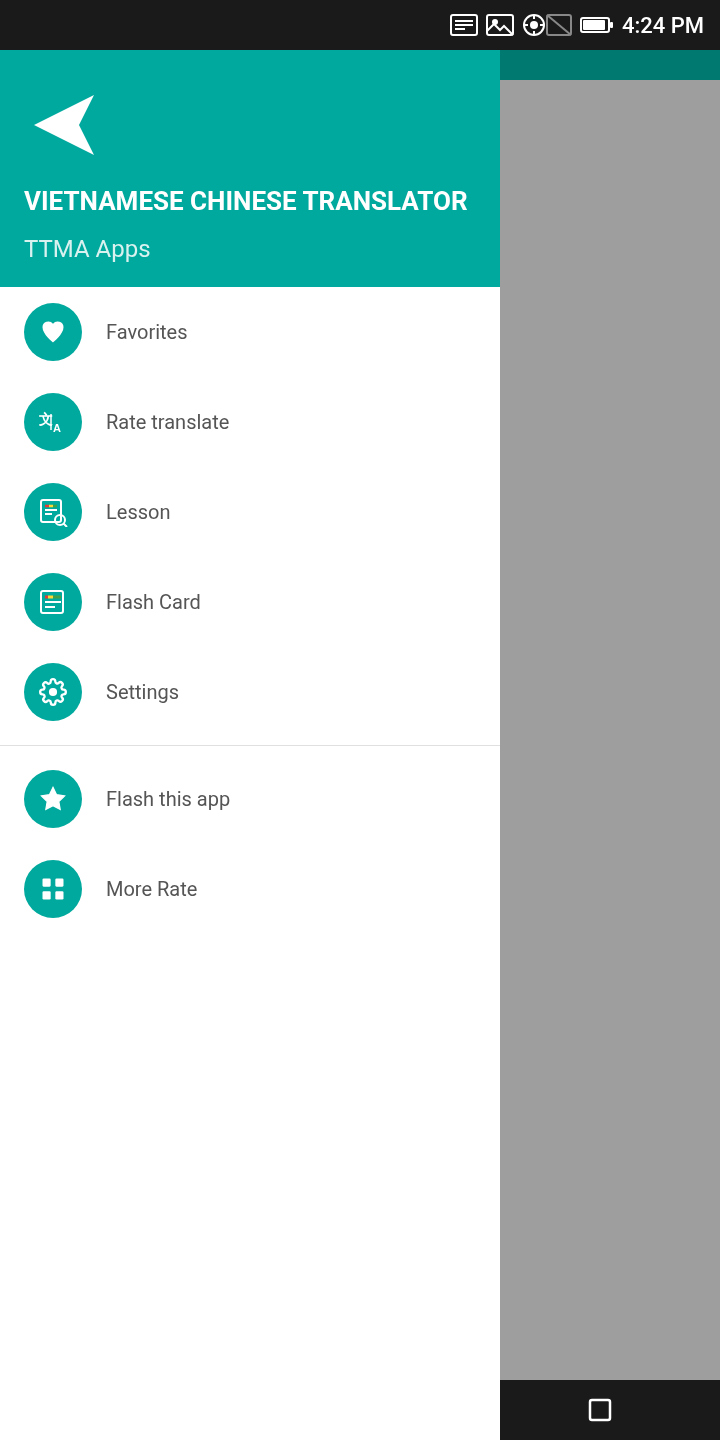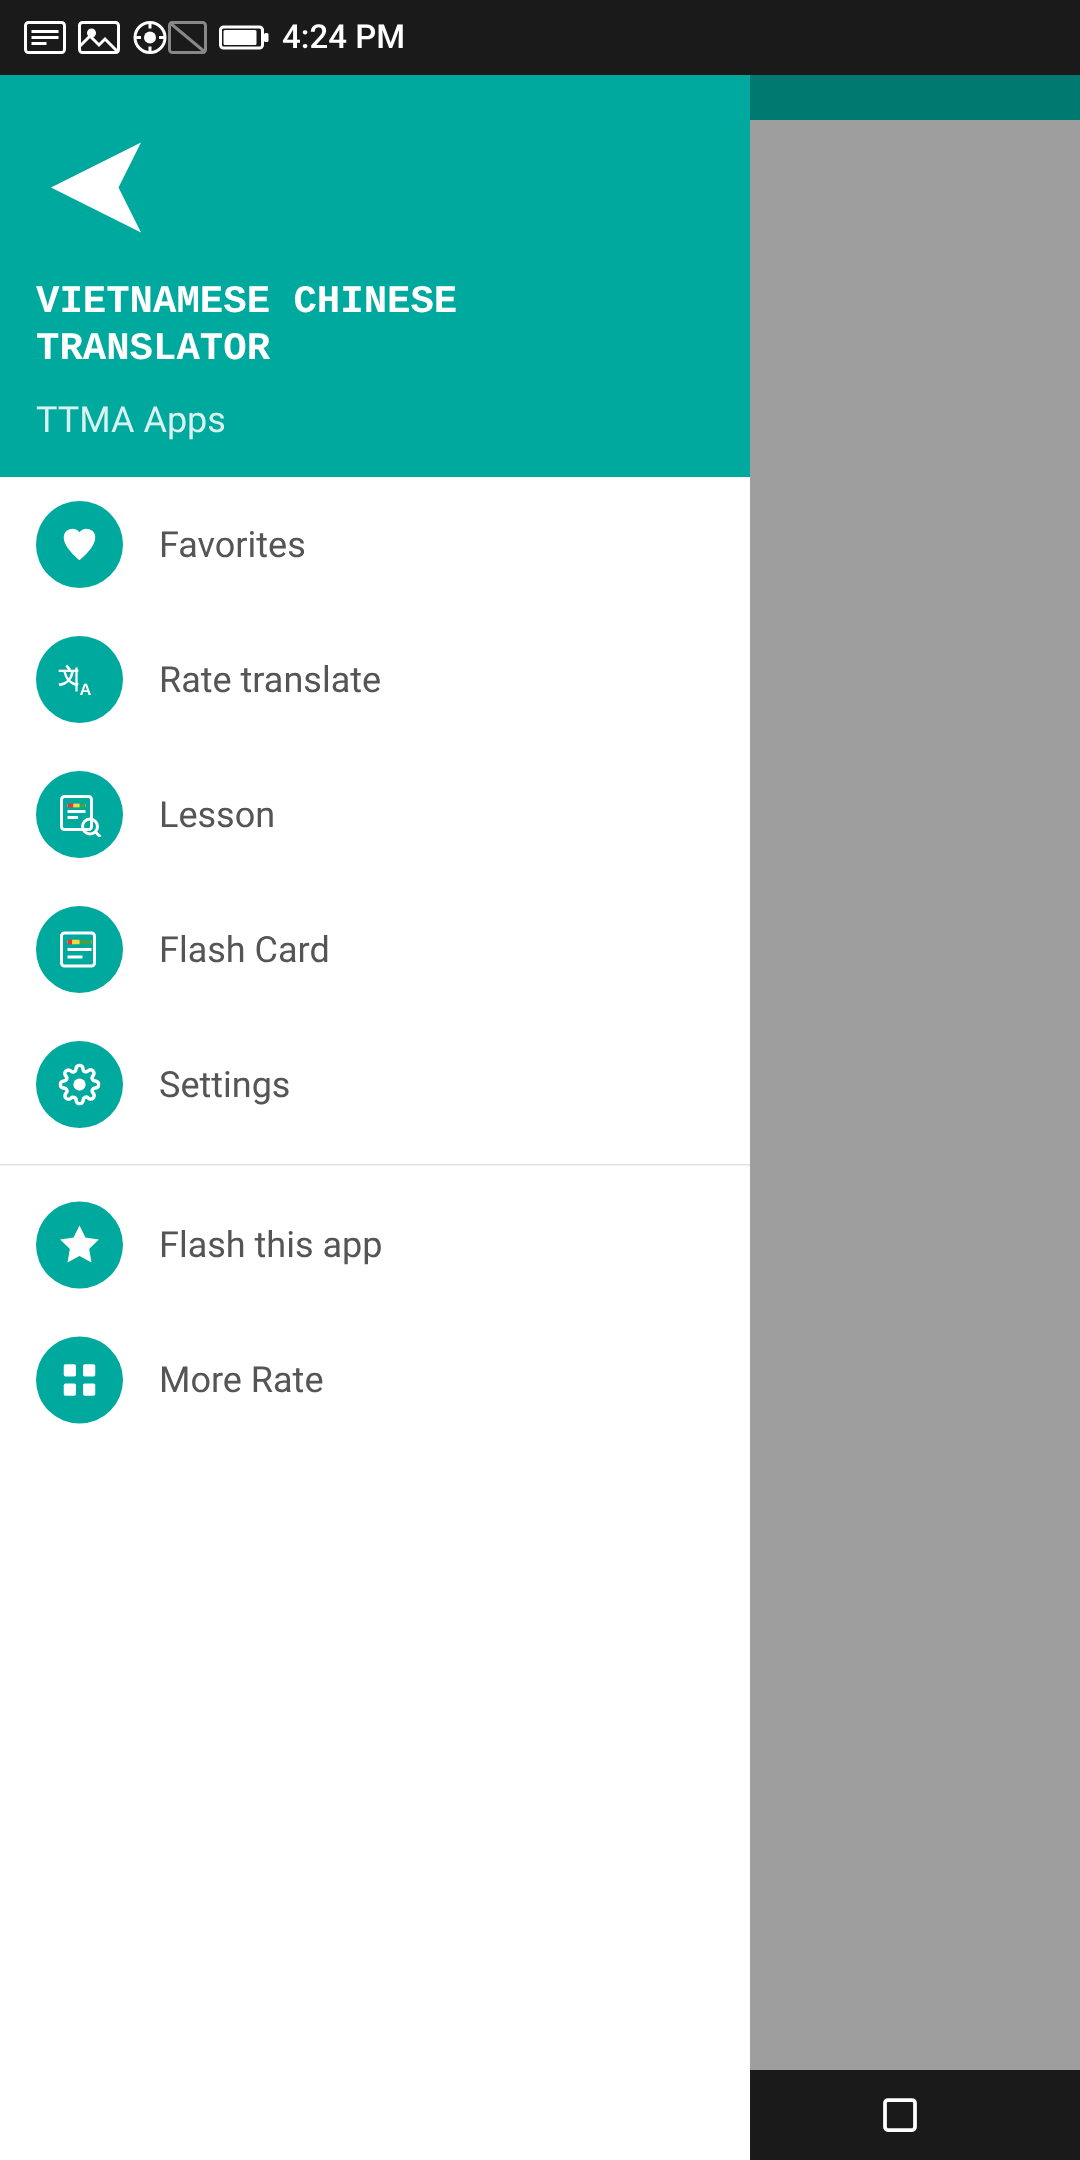--- a/index.html
+++ b/index.html
@@ -13,21 +13,21 @@
     }
 
     
     .status-bar {
       position: absolute;
       top: 0; left: 0; right: 0;
       height: 50px;
       background: #1a1a1a;
       display: flex;
       align-items: center;
-      justify-content: flex-start;
+      justify-content: flex-end;
       padding: 0 16px;
       z-index: 100;
     }
     .status-bar-left {
       display: flex;
       align-items: center;
       gap: 8px;
     }
     .status-bar-right {
       display: flex;
@@ -64,21 +64,20 @@
       width: 90px;
       height: 90px;
       margin-bottom: 16px;
     }
     .drawer-title {
       color: #fff;
       font-size: 26px;
       font-weight: 700;
       line-height: 1.2;
       margin-bottom: 18px;
-      font-family: Liberation Mono, monospace;
     }
     .drawer-subtitle {
       color: rgba(255,255,255,0.85);
       font-size: 24px;
     }
 
     
     .drawer-menu {
       flex: 1;
       overflow-y: auto;
@@ -100,21 +99,21 @@
       display: flex;
       align-items: center;
       justify-content: center;
       flex-shrink: 0;
       margin-right: 24px;
     }
     .menu-icon-circle svg {
       fill: #fff;
     }
     .menu-label {
-      font-size: 24px;
+      font-size: 20px;
       color: #555;
       font-weight: 400;
     }
 
     .menu-divider {
       height: 1px;
       background: #e0e0e0;
       margin: 8px 0;
     }
 

